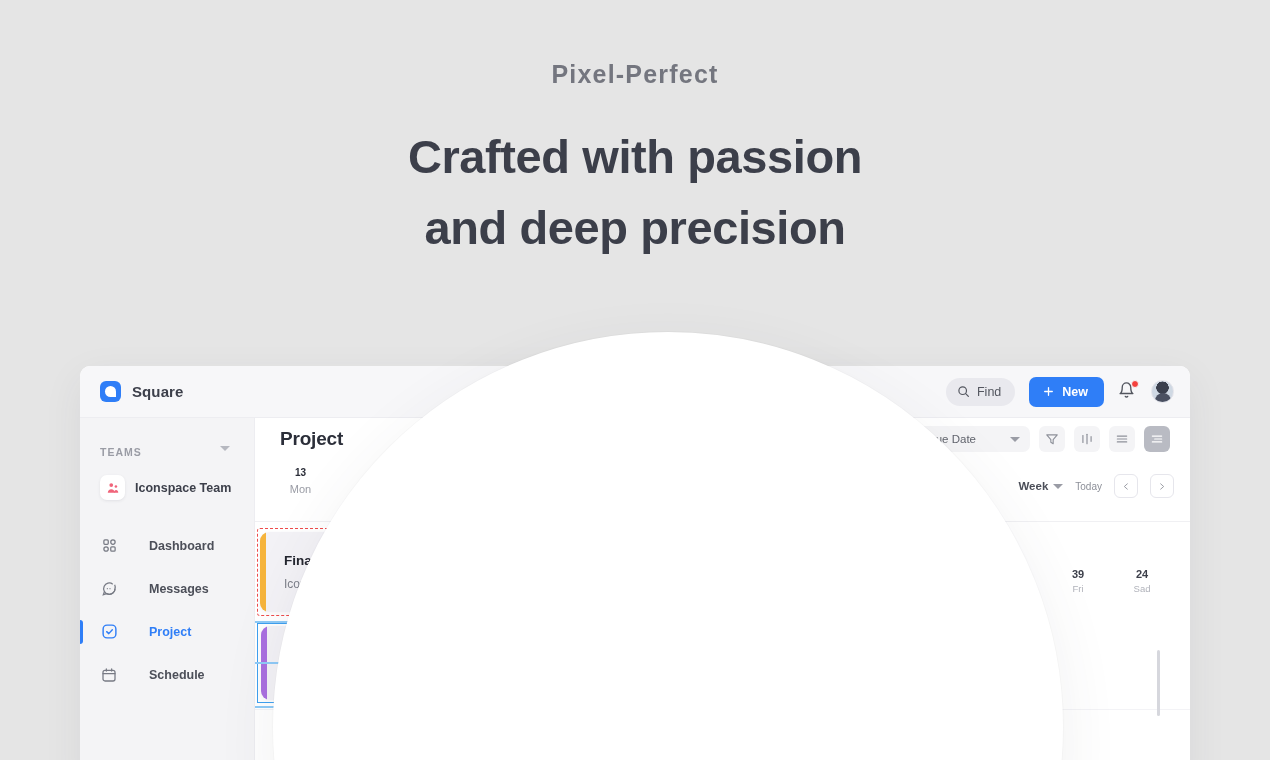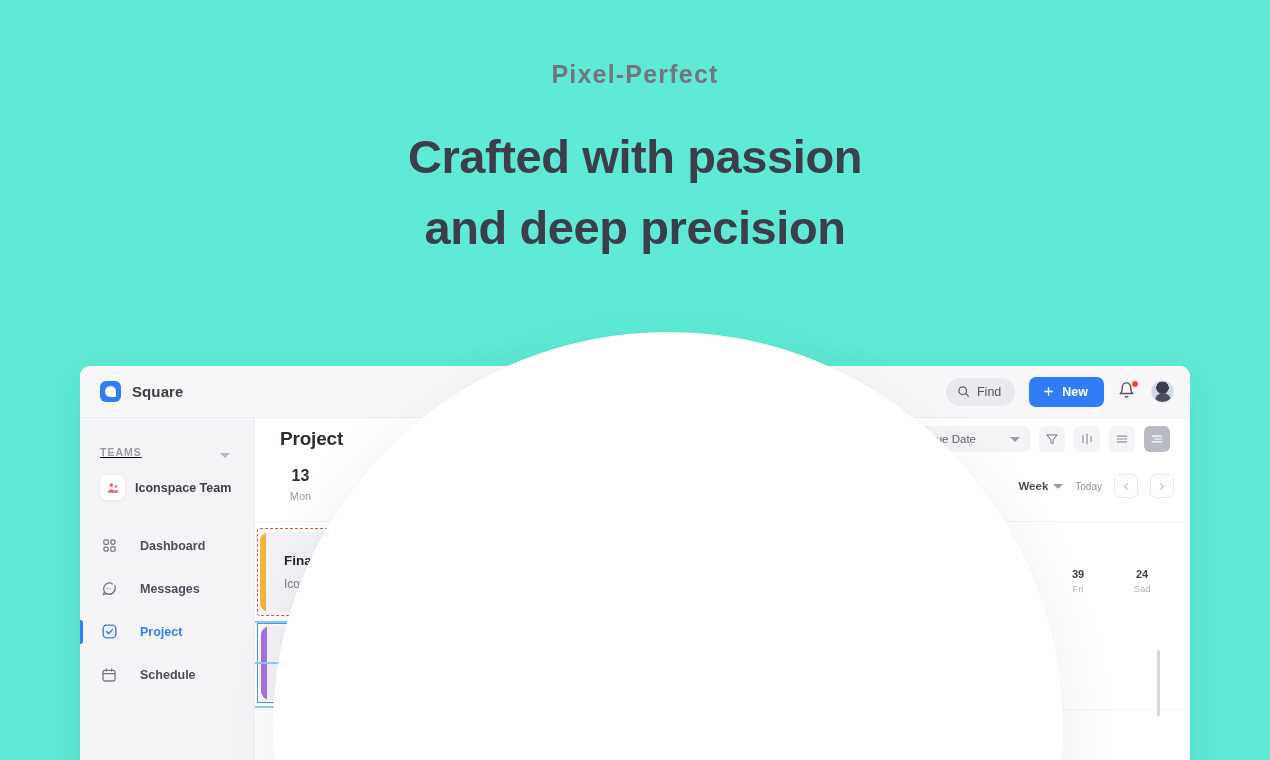--- a/index.html
+++ b/index.html
@@ -2,21 +2,21 @@
 <html><head>
 <meta charset="utf-8">
 <style>
   * { box-sizing: border-box; margin: 0; padding: 0; }
   html, body {
     width: 1270px; height: 760px;
     background: #f7f7f9;
     font-family: "Liberation Sans", sans-serif;
     overflow: hidden;
   }
-  #root { position: relative; width: 1270px; height: 760px; background: #5eead4; }
+  #root { position: relative; width: 1270px; height: 760px; background: #e5e5e5; }
 
   
   .hero { position: absolute; left: 0; top: 0; width: 1270px; text-align: center; }
   .hero-eyebrow {
     margin-top: 60px;
     font-size: 25px;
     font-weight: 700;
     letter-spacing: 1.2px;
     color: #74767f;
   }
@@ -94,23 +94,22 @@
   }
 
   
   .sidebar {
     position: absolute; left: 0; top: 52px;
     width: 175px; height: 368px;
     background: #f4f4f6;
     border-right: 1px solid #ededf1;
   }
   .teams-head {
-    display: flex; align-items: flex-end; justify-content: space-between;
+    display: flex; align-items: flex-start; justify-content: space-between;
     padding: 28px 24px 0 20px;
-    text-decoration: underline;
   }
   .teams-label { font-size: 10.5px; font-weight: 700; letter-spacing: 1px; color: #9a9ca5; }
   .caret-down { width: 0; height: 0; border-left: 5px solid transparent;
     border-right: 5px solid transparent; border-top: 5px solid #b6b8c0; }
 
   .team-row { display: flex; align-items: center; gap: 10px; padding: 17px 0 0 20px; }
   .team-icon {
     width: 25px; height: 25px; border-radius: 7px; background: #fff;
     display: flex; align-items: center; justify-content: center;
     box-shadow: 0 1px 3px rgba(60,63,74,0.10);
@@ -130,21 +129,21 @@
     content:""; position:absolute; left:50%; top:11px; transform:translateX(-50%);
     width:15px; height:11px; border-radius:7px 7px 0 0; background:#3c4250;
   }
   .av.photo.light:before, .av.photo.light:after { background:#7d8494; }
 
   .add-team { padding: 18px 0 0 20px; font-size: 10.5px; font-weight: 700;
     letter-spacing: .5px; color: #2f7ef7; }
 
   .nav { padding-top: 24px; }
   .nav-item {
-    position: relative; display: flex; align-items: center; gap: 22px;
+    position: relative; display: flex; align-items: center; gap: 31px;
     height: 43px; padding-left: 20px;
   }
   .nav-item .nav-label { font-size: 12.5px; font-weight: 700; color: #4c4f59; }
   .nav-item.active .nav-label { color: #2f7ef7; }
   .nav-item.active:before {
     content: ""; position: absolute; left: 0; top: 10px;
     width: 3px; height: 24px; background: #2f7ef7; border-radius: 0 3px 3px 0;
   }
   .nav-icon { width: 18px; height: 18px; display:flex; align-items:center; justify-content:center; }
 
@@ -161,21 +160,21 @@
   }
   .tool-btn {
     width: 26px; height: 26px; border-radius: 6px; background: #f4f4f6;
     display: flex; align-items: center; justify-content: center;
   }
   .tool-btn.active { background: #b9bbc3; }
 
   
   .date-strip { display: flex; align-items: flex-start; height: 62px; border-bottom: 1px solid #f0f0f3; }
   .date-cell { width: 91px; text-align: center; padding-top: 7px; position: relative; }
-  .date-cell .dnum { font-size: 16px; font-weight: 700; color: #2b2e39; }
+  .date-cell .dnum { font-size: 10px; font-weight: 700; color: #2b2e39; }
   .date-cell .ddow { font-size: 11px; color: #9a9ca5; margin-top: 5px; }
   .date-cell.sel { }
   .date-cell.sel .pill {
     position:absolute; left:50%; top:0; transform:translateX(-50%);
     width: 53px; height: 50px; background:#2f7ef7; border-radius:11px; z-index:0;
   }
   .date-cell.sel .dnum, .date-cell.sel .ddow { position: relative; z-index: 1; color: #fff; }
   .date-sep { width: 1px; background: #f0f0f3; align-self: stretch; }
 
   .week-ctrls { margin-left: auto; display:flex; align-items:center; gap:12px; padding: 14px 16px 0 0; }

